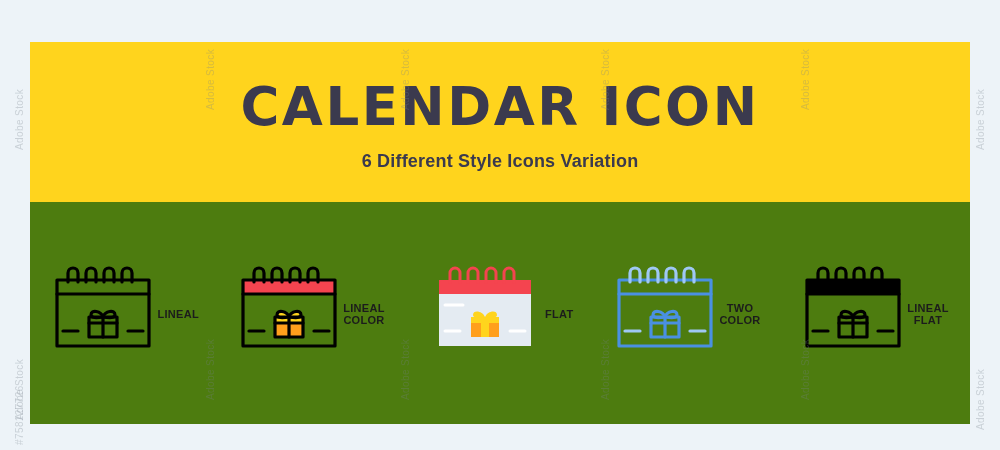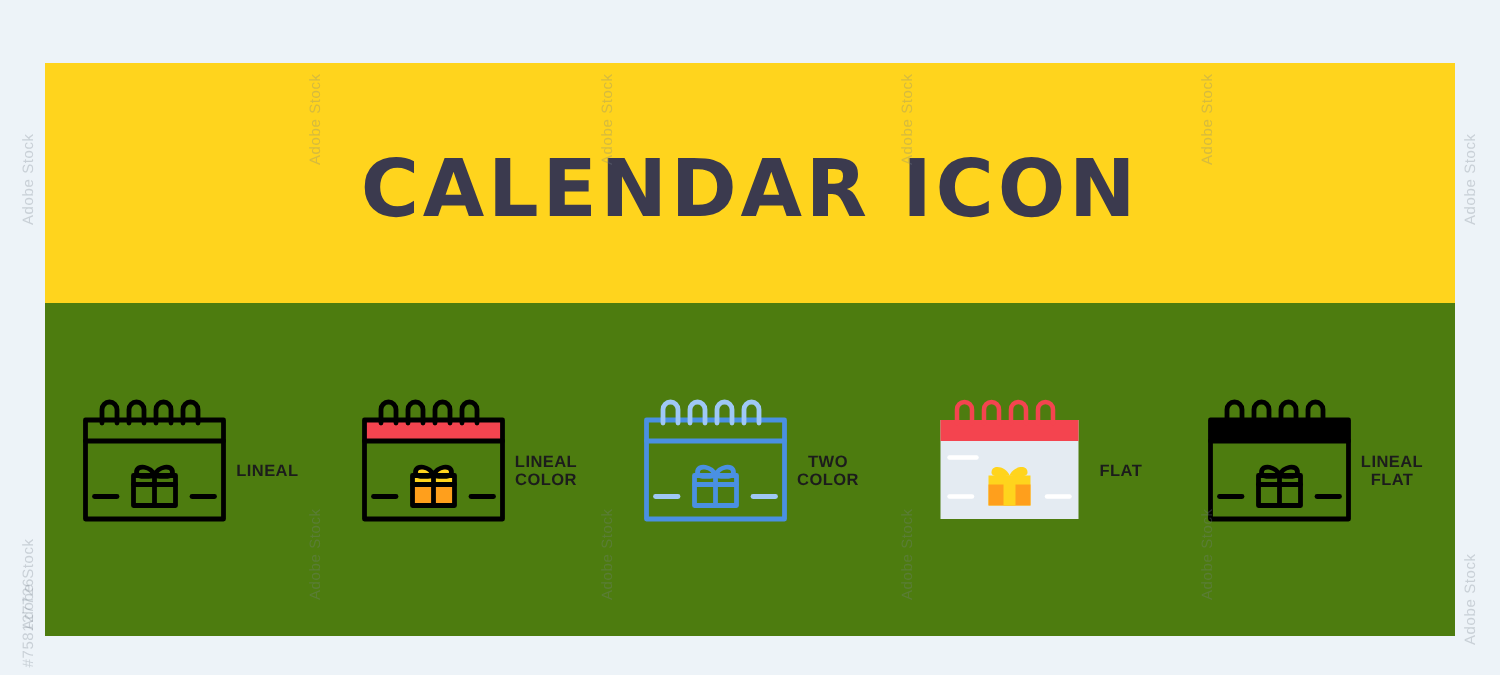--- a/index.html
+++ b/index.html
@@ -112,20 +112,21 @@
     text-align: center;
   }
 </style>
 </head>
 <body>
 
 <div class="sheet">
 
   <div class="header">
     <h1 class="title">CALENDAR ICON</h1>
+    <p class="subtitle">6 Different Style Icons Variation</p>
   </div>
 
   <div class="icon-strip">
 
     <div class="icon-cell">
       <div class="icon-box">
         <svg width="104" height="94" viewBox="0 0 104 94">
           <g fill="none" stroke="#000" stroke-width="3.2" stroke-linecap="round" stroke-linejoin="round">
             <rect x="6" y="20" width="92" height="66"></rect>
             <line x1="6" y1="34" x2="98" y2="34"></line>
@@ -165,20 +166,46 @@
             <line x1="38" y1="63" x2="66" y2="63"></line>
             <line x1="52" y1="57" x2="52" y2="77"></line>
             <path d="M52 57 c-2-6-12-8-12-2 0 3 5 3 12 2z"></path>
             <path d="M52 57 c2-6 12-8 12-2 0 3-5 3-12 2z"></path>
             <line x1="12" y1="71" x2="27" y2="71"></line>
             <line x1="77" y1="71" x2="92" y2="71"></line>
           </g>
         </svg>
       </div>
       <div class="icon-label">LINEAL COLOR</div>
+    </div>
+
+    <div class="icon-cell">
+      <div class="icon-box">
+        <svg width="104" height="94" viewBox="0 0 104 94">
+          <rect x="6" y="20" width="92" height="66" fill="#e4ebf2"></rect>
+          <rect x="6" y="20" width="92" height="14" fill="#f4444f"></rect>
+          <g fill="none" stroke="#f4444f" stroke-width="3" stroke-linecap="round" stroke-linejoin="round">
+            <path d="M17 22 v-9 a5 5 0 0 1 10 0 v9"></path>
+            <path d="M35 22 v-9 a5 5 0 0 1 10 0 v9"></path>
+            <path d="M53 22 v-9 a5 5 0 0 1 10 0 v9"></path>
+            <path d="M71 22 v-9 a5 5 0 0 1 10 0 v9"></path>
+          </g>
+          <rect x="38" y="57" width="28" height="20" fill="#ffd41d"></rect>
+          <rect x="38" y="63" width="28" height="14" fill="#ff9f1c"></rect>
+          <rect x="48" y="57" width="8" height="20" fill="#ffd41d"></rect>
+          <path d="M52 57 c-2-6-12-8-12-2 0 3 5 3 12 2z" fill="#ffd41d"></path>
+          <path d="M52 57 c2-6 12-8 12-2 0 3-5 3-12 2z" fill="#ffd41d"></path>
+          <g stroke="#ffffff" stroke-width="3" stroke-linecap="round">
+            <line x1="12" y1="71" x2="27" y2="71"></line>
+            <line x1="77" y1="71" x2="92" y2="71"></line>
+            <line x1="12" y1="45" x2="30" y2="45"></line>
+          </g>
+        </svg>
+      </div>
+      <div class="icon-label">FLAT</div>
     </div>
 
     <div class="icon-cell">
       <div class="icon-box">
         <svg width="104" height="94" viewBox="0 0 104 94">
           <g fill="none" stroke-width="3.2" stroke-linecap="round" stroke-linejoin="round">
             <rect x="6" y="20" width="92" height="66" stroke="#4a90e2"></rect>
             <line x1="6" y1="34" x2="98" y2="34" stroke="#4a90e2"></line>
             <path d="M17 22 v-9 a5 5 0 0 1 10 0 v9" stroke="#9fc8f5"></path>
             <path d="M35 22 v-9 a5 5 0 0 1 10 0 v9" stroke="#9fc8f5"></path>
@@ -188,46 +215,20 @@
             <line x1="38" y1="63" x2="66" y2="63" stroke="#4a90e2"></line>
             <line x1="52" y1="57" x2="52" y2="77" stroke="#4a90e2"></line>
             <path d="M52 57 c-2-6-12-8-12-2 0 3 5 3 12 2z" stroke="#4a90e2"></path>
             <path d="M52 57 c2-6 12-8 12-2 0 3-5 3-12 2z" stroke="#4a90e2"></path>
             <line x1="12" y1="71" x2="27" y2="71" stroke="#9fc8f5"></line>
             <line x1="77" y1="71" x2="92" y2="71" stroke="#9fc8f5"></line>
           </g>
         </svg>
       </div>
       <div class="icon-label">TWO COLOR</div>
-    </div>
-
-    <div class="icon-cell">
-      <div class="icon-box">
-        <svg width="104" height="94" viewBox="0 0 104 94">
-          <rect x="6" y="20" width="92" height="66" fill="#e4ebf2"></rect>
-          <rect x="6" y="20" width="92" height="14" fill="#f4444f"></rect>
-          <g fill="none" stroke="#f4444f" stroke-width="3" stroke-linecap="round" stroke-linejoin="round">
-            <path d="M17 22 v-9 a5 5 0 0 1 10 0 v9"></path>
-            <path d="M35 22 v-9 a5 5 0 0 1 10 0 v9"></path>
-            <path d="M53 22 v-9 a5 5 0 0 1 10 0 v9"></path>
-            <path d="M71 22 v-9 a5 5 0 0 1 10 0 v9"></path>
-          </g>
-          <rect x="38" y="57" width="28" height="20" fill="#ffd41d"></rect>
-          <rect x="38" y="63" width="28" height="14" fill="#ff9f1c"></rect>
-          <rect x="48" y="57" width="8" height="20" fill="#ffd41d"></rect>
-          <path d="M52 57 c-2-6-12-8-12-2 0 3 5 3 12 2z" fill="#ffd41d"></path>
-          <path d="M52 57 c2-6 12-8 12-2 0 3-5 3-12 2z" fill="#ffd41d"></path>
-          <g stroke="#ffffff" stroke-width="3" stroke-linecap="round">
-            <line x1="12" y1="71" x2="27" y2="71"></line>
-            <line x1="77" y1="71" x2="92" y2="71"></line>
-            <line x1="12" y1="45" x2="30" y2="45"></line>
-          </g>
-        </svg>
-      </div>
-      <div class="icon-label">FLAT</div>
     </div>
 
     <div class="icon-cell">
       <div class="icon-box">
         <svg width="104" height="94" viewBox="0 0 104 94">
           <rect x="6" y="20" width="92" height="14" fill="#000"></rect>
           <g fill="none" stroke="#000" stroke-width="3.2" stroke-linecap="round" stroke-linejoin="round">
             <rect x="6" y="20" width="92" height="66"></rect>
             <line x1="6" y1="34" x2="98" y2="34"></line>
             <path d="M17 22 v-9 a5 5 0 0 1 10 0 v9"></path>

